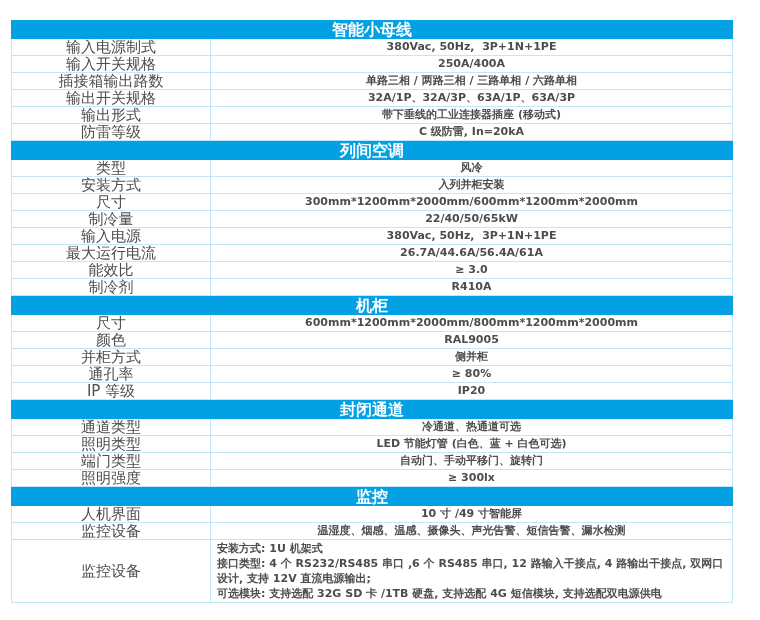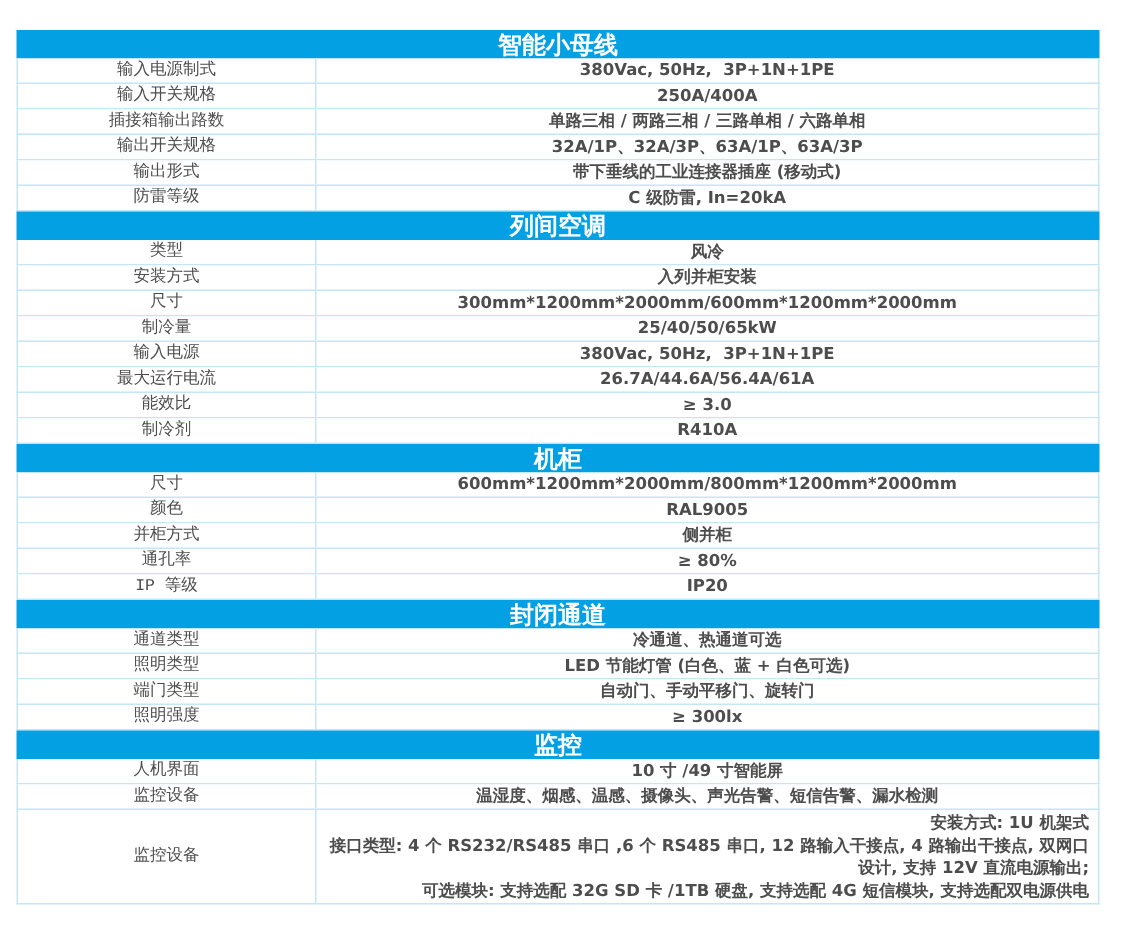--- a/index.html
+++ b/index.html
@@ -36,45 +36,44 @@
     background: #ffffff;
   }
   .cell-label {
     width: 199px;
     min-width: 199px;
     box-sizing: border-box;
     border-right: 1px solid #C5E6F7;
     display: flex;
     align-items: center;
     justify-content: center;
-    font-size: 11px;
+    font-size: 15px;
     color: #4D4D4D;
     text-align: center;
     padding: 1px 4px;
     line-height: 14px;
-    font-family: Liberation Mono, monospace;
   }
   .cell-value {
     flex: 1;
     display: flex;
     flex-direction: column;
     align-items: center;
     justify-content: center;
     font-size: 11px;
     color: #4D4D4D;
     text-align: center;
     padding: 1px 6px;
     line-height: 14px;
     white-space: pre-wrap;
     font-weight: bold;
   }
   .cell-value .line {
     line-height: 15px;
     width: 100%;
-    text-align: right;
+    text-align: left;
     white-space: pre-wrap;
   }
 </style>
 </head>
 <body>
 
 <div class="spec-table">
 
   <div class="sec-header">智能小母线</div>
   <div class="row">
@@ -110,21 +109,21 @@
   <div class="row">
     <div class="cell-label">安装方式</div>
     <div class="cell-value">入列并柜安装</div>
   </div>
   <div class="row">
     <div class="cell-label">尺寸</div>
     <div class="cell-value">300mm*1200mm*2000mm/600mm*1200mm*2000mm</div>
   </div>
   <div class="row">
     <div class="cell-label">制冷量</div>
-    <div class="cell-value">25/40/50/65kW</div>
+    <div class="cell-value">22/40/50/65kW</div>
   </div>
   <div class="row">
     <div class="cell-label">输入电源</div>
     <div class="cell-value">380Vac, 50Hz,  3P+1N+1PE</div>
   </div>
   <div class="row">
     <div class="cell-label">最大运行电流</div>
     <div class="cell-value">26.7A/44.6A/56.4A/61A</div>
   </div>
   <div class="row">

